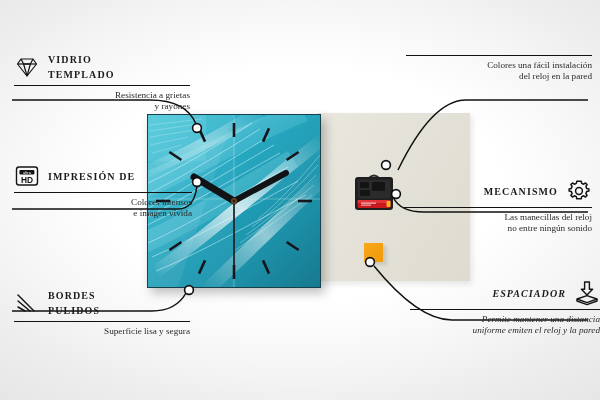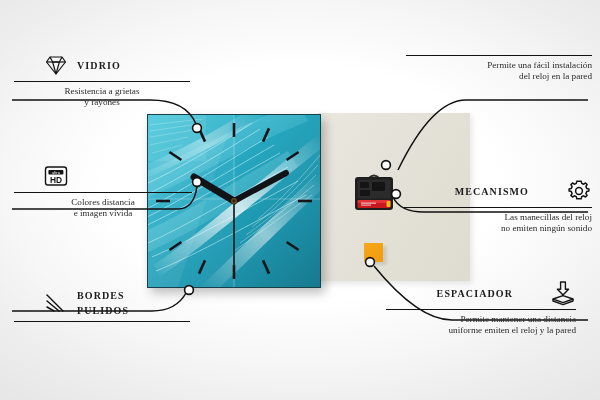--- a/index.html
+++ b/index.html
@@ -23,34 +23,34 @@
     white-space:nowrap;
   }
   .rule{height:0;border-top:1.6px solid #121212;margin-top:3px;}
   .feat-desc{
     font-family:"Liberation Serif",serif;
     font-size:9.2px;color:#2b2b2b;line-height:11.4px;
     margin-top:4px;white-space:pre-line;
   }
   .left .feat-head{justify-content:flex-start;}
   .left .feat-title{text-align:left;}
-  .left .feat-desc{text-align:center;}
+  .left .feat-desc{text-align:right;}
   .right .feat-head{justify-content:flex-end;}
   .right .feat-title{text-align:right;}
   .right .feat-desc{text-align:right;}
-  .ico{width:26px;height:26px;flex:0 0 26px;display:block;margin-left:29px;}
+  .ico{width:26px;height:26px;flex:0 0 26px;display:block;}
   .ico svg{display:block;width:26px;height:26px;}
 
   
   #f-vidrio   {left:14px; top:52px;  width:176px;}
   #f-impresion{left:14px; top:163px; width:178px;}
   #f-bordes   {left:14px; top:288px; width:176px;}
   #f-asidero  {right:8px; top:52px;  width:186px;}
   #f-mecanismo{right:8px; top:178px; width:188px;}
-  #f-espaciador{right:24px;top:280px; width:190px;}
+  #f-espaciador{right:0;top:280px; width:190px;font-style:italic;}
 
   
   #scene{position:absolute;left:0;top:0;width:600px;height:400px;}
   #wall{
     position:absolute;left:318px;top:113px;width:152px;height:168px;
     background:linear-gradient(120deg,#e9e7de 0%,#e4e2d8 45%,#dedbd0 100%);
     box-shadow:2px 3px 6px rgba(0,0,0,.10);
   }
   #clock{
     position:absolute;left:147px;top:114px;width:172px;height:172px;
@@ -225,85 +225,88 @@
           <path d="M3.5 10 L7 5 H19 L22.5 10 L13 22 Z"></path>
           <path d="M3.5 10 H22.5"></path>
               <path d="M7 5 L9.6 10 L13 22"></path>
               <path d="M19 5 L16.4 10 L13 22"></path>
           <path d="M9.6 10 H16.4"></path>
             </g>
           </svg>
       </span>
       <div>
         <div class="feat-title">VIDRIO</div>
+        <div class="feat-title">TEMPLADO</div>
       </div>
     </div>
     <div class="rule"></div>
     <div class="feat-desc">Resistencia a grietas
 y rayones</div>
   </div>
 
   <div class="feature left" id="f-impresion">
     <div class="feat-head">
       <span class="ico">
         <svg viewBox="0 0 26 26">
           <rect x="2.5" y="4" width="21" height="18" rx="2.5" fill="none" stroke="#141414" stroke-width="1.4"></rect>
           <rect x="5.4" y="7" width="15" height="4.6" rx="1" fill="#141414"></rect>
           <text x="13" y="10.7" font-family="Liberation Sans, sans-serif" font-size="4" fill="#ffffff" text-anchor="middle">ultra</text>
           <text x="13" y="19.6" font-family="Liberation Sans, sans-serif" font-size="8.4" font-weight="bold" fill="#141414" text-anchor="middle">HD</text>
         </svg>
       </span>
       <div>
-      </div>
-    </div>
-    <div class="rule"></div>
-    <div class="feat-desc">Colores distancia
+        <div class="feat-title">IMPRESIÓN DE</div>
+      </div>
+    </div>
+    <div class="rule"></div>
+    <div class="feat-desc">Colores intensos
 e imagen vívida</div>
   </div>
 
   <div class="feature left" id="f-bordes">
     <div class="feat-head">
       <span class="ico">
         <svg viewBox="0 0 26 26">
             <g fill="none" stroke="#141414" stroke-width="1.5" stroke-linecap="round">
           <path d="M4 5 L20 21"></path>
               <path d="M4 11 L16 21"></path>
               <path d="M4 17 L11 21"></path>
             </g>
           </svg>
       </span>
       <div>
         <div class="feat-title">BORDES</div>
         <div class="feat-title">PULIDOS</div>
       </div>
     </div>
     <div class="rule"></div>
+    <div class="feat-desc">Superficie lisa y segura</div>
   </div>
 
   <div class="feature right" id="f-asidero">
     <div class="rule"></div>
-    <div class="feat-desc">Permite una fácil instalación
+    <div class="feat-desc">Colores una fácil instalación
 del reloj en la pared</div>
   </div>
 
   <div class="feature right" id="f-mecanismo">
     <div class="feat-head">
       <div>
         <div class="feat-title">MECANISMO</div>
       </div>
       <span class="ico">
         <svg viewBox="0 0 26 26">
           <path d="M13 3.2 l2.2 0 .5 2.2 1.9 .8 1.9-1.2 1.6 1.6-1.2 1.9 .8 1.9 2.2 .5 0 2.2-2.2 .5-.8 1.9 1.2 1.9-1.6 1.6-1.9-1.2-1.9 .8-.5 2.2-2.2 0-2.2 0-.5-2.2-1.9-.8-1.9 1.2-1.6-1.6 1.2-1.9-.8-1.9-2.2-.5 0-2.2 2.2-.5 .8-1.9-1.2-1.9 1.6-1.6 1.9 1.2 1.9-.8 .5-2.2 2.2 0 z" fill="none" stroke="#141414" stroke-width="1.5" stroke-linejoin="round"></path>
           <circle cx="13" cy="13" r="3.4" fill="none" stroke="#141414" stroke-width="1.5"></circle>
         </svg>
       </span>
     </div>
     <div class="rule"></div>
     <div class="feat-desc">Las manecillas del reloj
-no emiten ningún sonido</div>
+no entre ningún sonido</div>
   </div>
 
   <div class="feature right" id="f-espaciador">
     <div class="feat-head">
       <div>
         <div class="feat-title">ESPACIADOR</div>
       </div>
       <span class="ico">
         <svg viewBox="0 0 26 26">
           <path d="M10.6 2 h4.8 v7.2 h3.2 L13 15 L7.4 9.2 h3.2 Z" fill="none" stroke="#141414" stroke-width="1.4" stroke-linejoin="round"></path>

